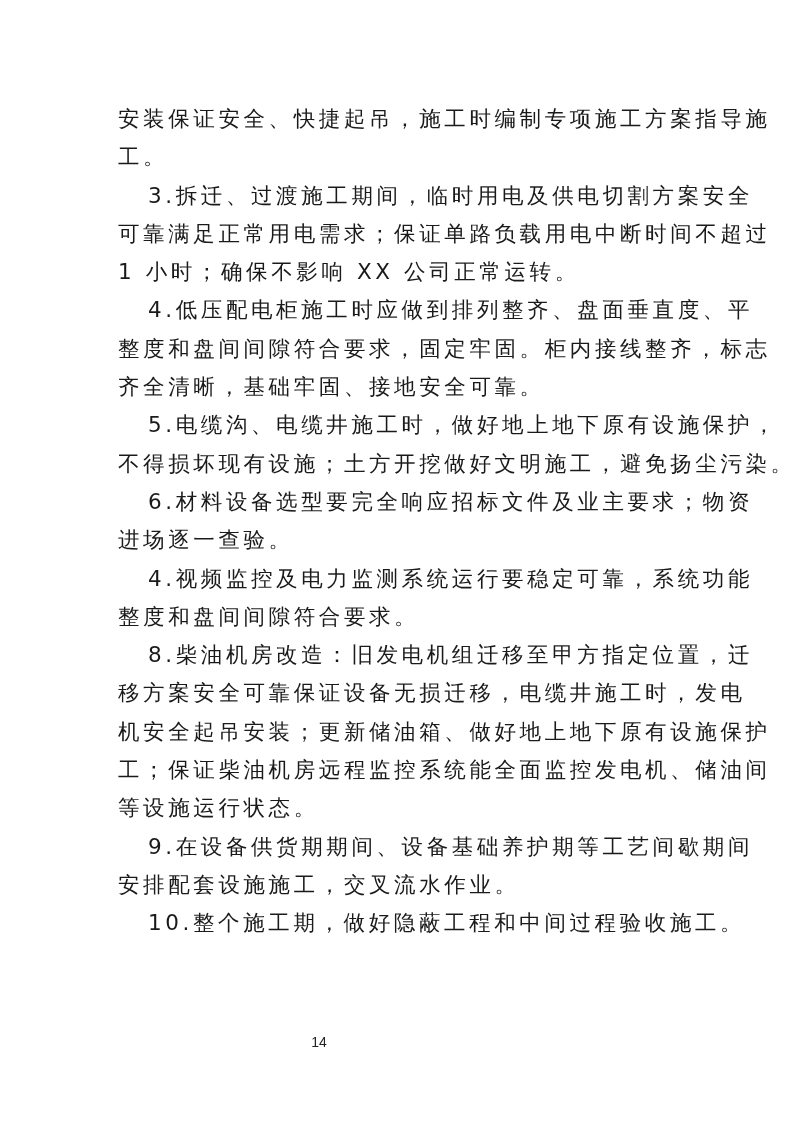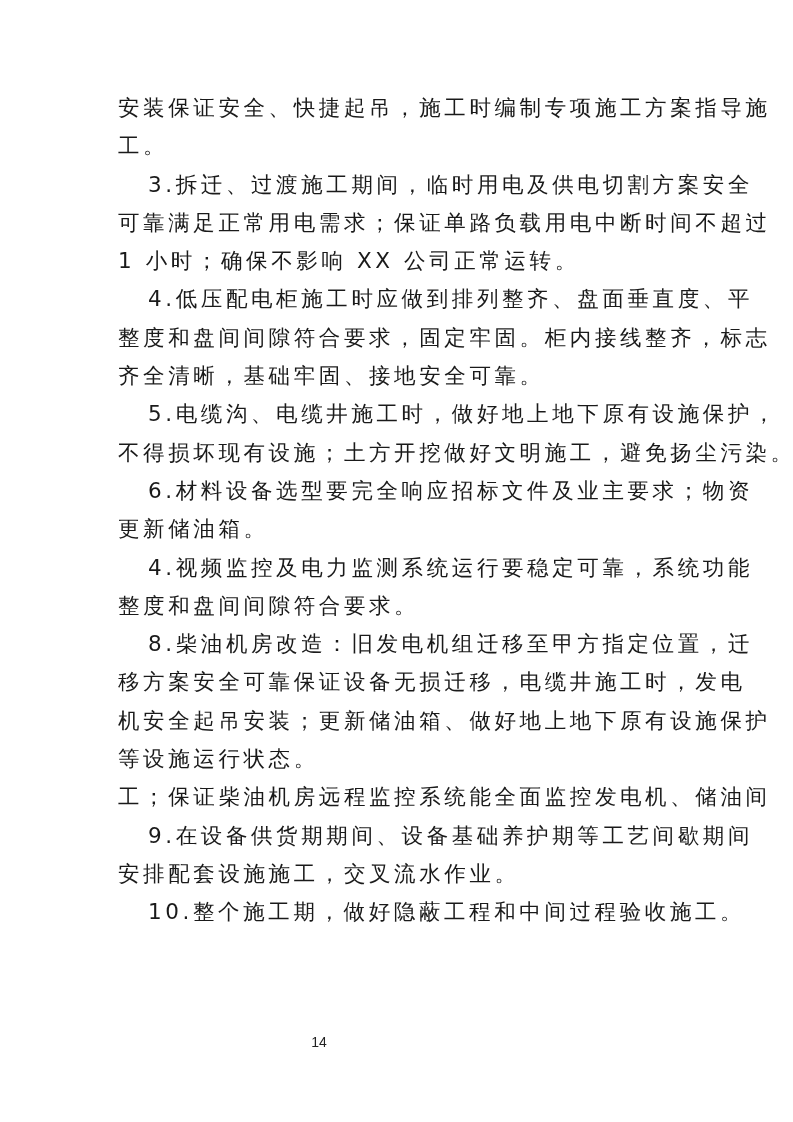--- a/index.html
+++ b/index.html
@@ -11,21 +11,21 @@
     width: 793px;
     height: 1122px;
     position: relative;
     overflow: hidden;
     font-family: "DejaVu Sans", "Liberation Sans", sans-serif;
     color: #1a1a1a;
   }
   .page-body {
     position: absolute;
     left: 118px;
-    top: 89px;
+    top: 100px;
     width: 560px;
   }
   .line {
     height: 38.3px;
     line-height: 38.3px;
     font-size: 21.5px;
     white-space: nowrap;
     letter-spacing: 3.6px;
   }
   .line.indent {
@@ -56,30 +56,30 @@
   <div class="line">1 小时；确保不影响 XX 公司正常运转。</div>
 
   <div class="line indent">4.低压配电柜施工时应做到排列整齐、盘面垂直度、平</div>
   <div class="line">整度和盘间间隙符合要求，固定牢固。柜内接线整齐，标志</div>
   <div class="line">齐全清晰，基础牢固、接地安全可靠。</div>
 
   <div class="line indent">5.电缆沟、电缆井施工时，做好地上地下原有设施保护，</div>
   <div class="line">不得损坏现有设施；土方开挖做好文明施工，避免扬尘污染。</div>
 
   <div class="line indent">6.材料设备选型要完全响应招标文件及业主要求；物资</div>
-  <div class="line">更新储油箱。</div>
+  <div class="line">进场逐一查验。</div>
 
   <div class="line indent">4.视频监控及电力监测系统运行要稳定可靠，系统功能</div>
   <div class="line">整度和盘间间隙符合要求。</div>
 
   <div class="line indent">8.柴油机房改造：旧发电机组迁移至甲方指定位置，迁</div>
   <div class="line">移方案安全可靠保证设备无损迁移，电缆井施工时，发电</div>
   <div class="line">机安全起吊安装；更新储油箱、做好地上地下原有设施保护</div>
+  <div class="line">工；保证柴油机房远程监控系统能全面监控发电机、储油间</div>
   <div class="line">等设施运行状态。</div>
-  <div class="line">工；保证柴油机房远程监控系统能全面监控发电机、储油间</div>
 
   <div class="line indent">9.在设备供货期期间、设备基础养护期等工艺间歇期间</div>
   <div class="line">安排配套设施施工，交叉流水作业。</div>
 
   <div class="line indent">10.整个施工期，做好隐蔽工程和中间过程验收施工。</div>
 </div>
 
 <div class="page-number">14</div>
 
 </body></html>

